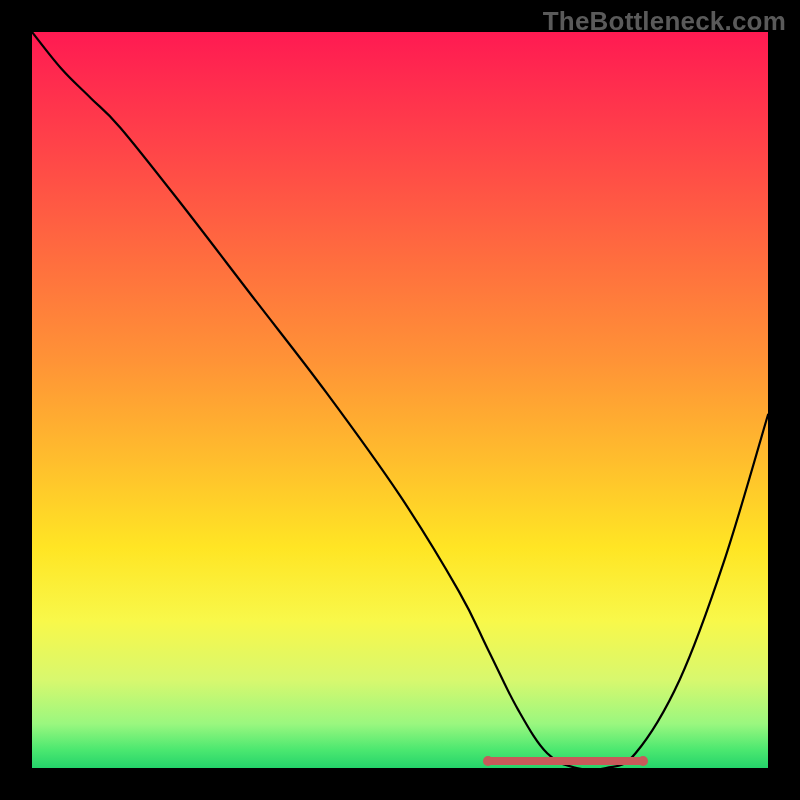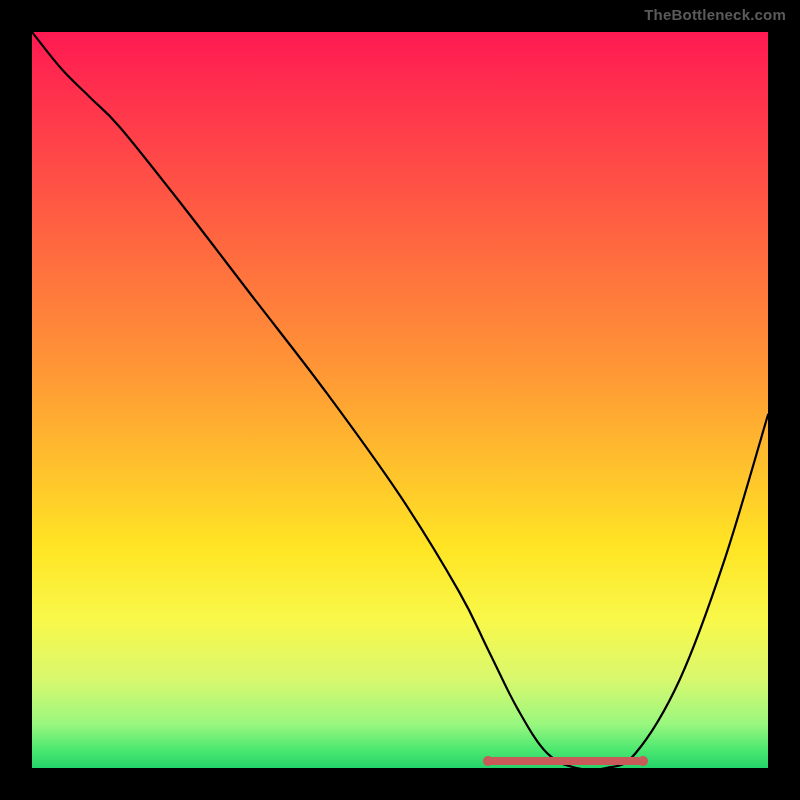--- a/index.html
+++ b/index.html
@@ -9,21 +9,21 @@
     background: #000;
     position: relative;
     font-family: Arial, sans-serif;
     overflow: hidden;
   }
   .watermark {
     position: absolute;
     top: 6px;
     right: 14px;
     color: #5a5a5a;
-    font-size: 15px;
+    font-size: 26px;
     font-weight: bold;
     letter-spacing: 0.2px;
     z-index: 10;
   }
   .plot-area {
     position: absolute;
     left: 32px;
     top: 32px;
     width: 736px;
     height: 736px;

